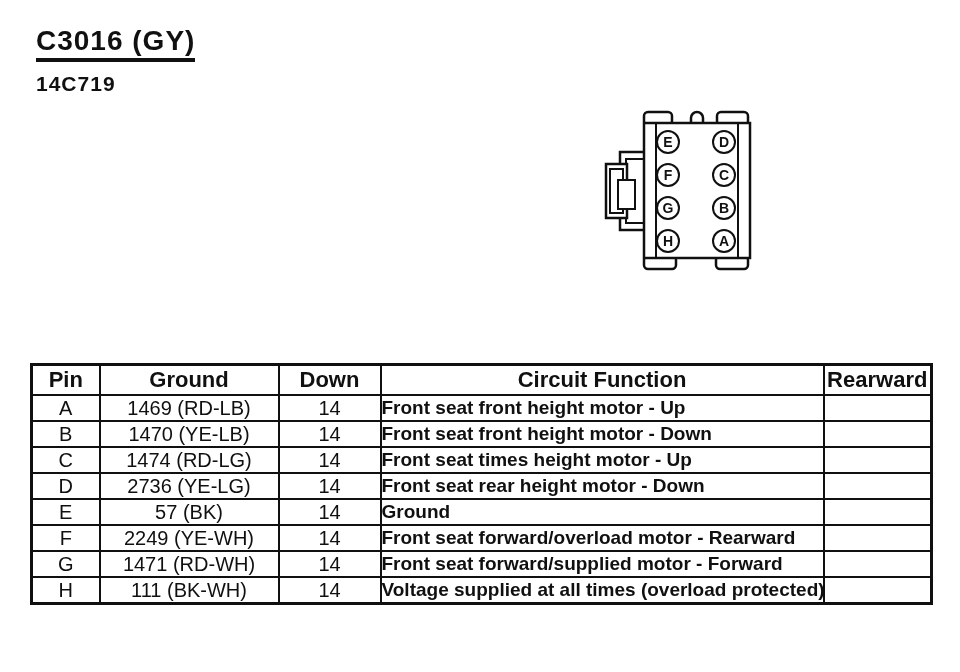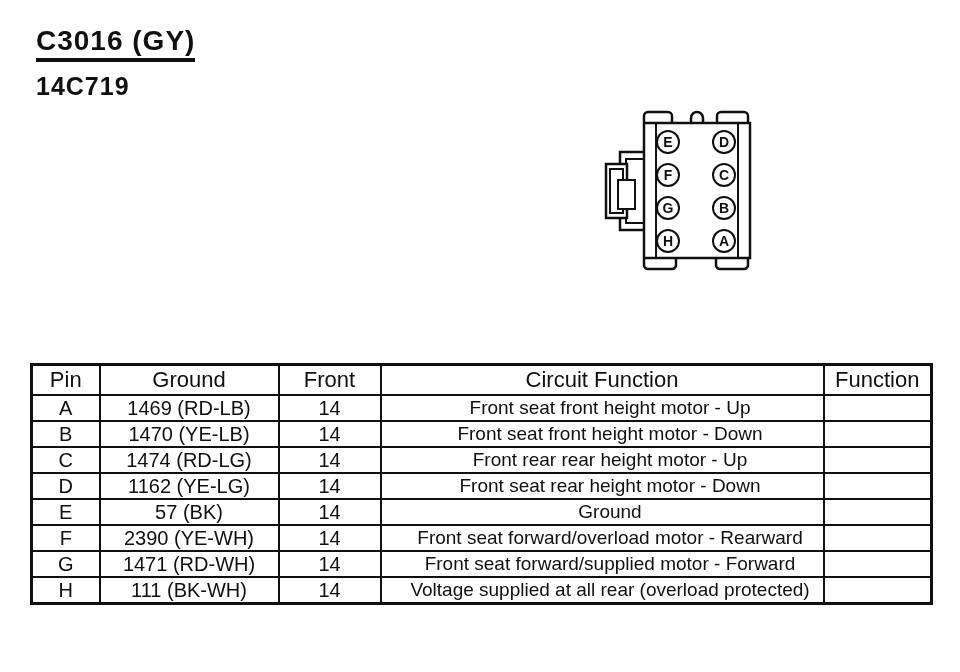--- a/index.html
+++ b/index.html
@@ -21,21 +21,21 @@
     position: absolute; left: 36px; top: 25px;
     font-size: 28px; font-weight: bold; letter-spacing: 1px;
   }
   .title .u {
     display: inline-block;
     border-bottom: 4px solid #101010;
     padding-bottom: 1px;
   }
   .part-number {
     position: absolute; left: 36px; top: 72px;
-    font-size: 25px; font-weight: bold; letter-spacing: 1px;
+    font-size: 21px; font-weight: bold; letter-spacing: 1px;
   }
   .description {
     position: absolute; left: 36px; top: 103px;
     font-size: 18px; letter-spacing: 0.3px;
   }
 
   
   .connector-svg { position: absolute; left: 598px; top: 103px; }
   .connector-svg .thin { fill: none; stroke: #101010; stroke-width: 2; }
   .connector-svg .wfill { fill: #ffffff; stroke: #101010; stroke-width: 2.5; }
@@ -51,27 +51,27 @@
     width: 900px;
     border-collapse: collapse; table-layout: fixed;
     border: 3px solid #101010;
   }
   table.pinout th, table.pinout td {
     border: 2px solid #101010;
     overflow: hidden; white-space: nowrap;
     padding: 0;
   }
   table.pinout th {
-    height: 28px; font-size: 22px; font-weight: normal; text-align: center;
+    height: 28px; font-size: 22px; font-weight: bold; text-align: center;
   }
   table.pinout td {
     height: 24px; font-size: 20px; text-align: center; vertical-align: middle;
   }
   table.pinout td.func {
-    text-align: center; padding-left: 16px; font-size: 19px;
+    text-align: left; padding-left: 0; font-size: 19px; font-weight: bold;
   }
 </style>
 </head>
 <body>
 
 <div class="page">
 
   <div class="title">
     <span class="u">C3016 (GY)</span>
   </div>
@@ -125,23 +125,23 @@
       <col style="width:68px">
         <col style="width:179px">
         <col style="width:102px">
         <col style="width:443px">
         <col style="width:108px">
     </colgroup>
     <thead>
       <tr>
         <th>Pin</th>
         <th>Ground</th>
-        <th>Front</th>
+        <th>Down</th>
         <th>Circuit Function</th>
-        <th>Function</th>
+        <th>Rearward</th>
       </tr>
     </thead>
     <tbody>
       <tr>
         <td>A</td>
         <td>1469 (RD-LB)</td>
         <td>14</td>
         <td class="func">Front seat front height motor - Up</td>
         <td></td>
       </tr>
@@ -149,54 +149,54 @@
         <td>B</td>
         <td>1470 (YE-LB)</td>
         <td>14</td>
         <td class="func">Front seat front height motor - Down</td>
         <td></td>
       </tr>
       <tr>
         <td>C</td>
         <td>1474 (RD-LG)</td>
         <td>14</td>
-        <td class="func">Front rear rear height motor - Up</td>
+        <td class="func">Front seat times height motor - Up</td>
         <td></td>
       </tr>
       <tr>
         <td>D</td>
-        <td>1162 (YE-LG)</td>
+        <td>2736 (YE-LG)</td>
         <td>14</td>
         <td class="func">Front seat rear height motor - Down</td>
         <td></td>
       </tr>
       <tr>
         <td>E</td>
         <td>57 (BK)</td>
         <td>14</td>
         <td class="func">Ground</td>
         <td></td>
       </tr>
       <tr>
         <td>F</td>
-        <td>2390 (YE-WH)</td>
+        <td>2249 (YE-WH)</td>
         <td>14</td>
         <td class="func">Front seat forward/overload motor - Rearward</td>
         <td></td>
       </tr>
       <tr>
         <td>G</td>
         <td>1471 (RD-WH)</td>
         <td>14</td>
         <td class="func">Front seat forward/supplied motor - Forward</td>
         <td></td>
       </tr>
       <tr>
         <td>H</td>
         <td>111 (BK-WH)</td>
         <td>14</td>
-        <td class="func">Voltage supplied at all rear (overload protected)</td>
+        <td class="func">Voltage supplied at all times (overload protected)</td>
         <td></td>
       </tr>
     </tbody>
   </table>
 
 </div>
 
 </body></html>

